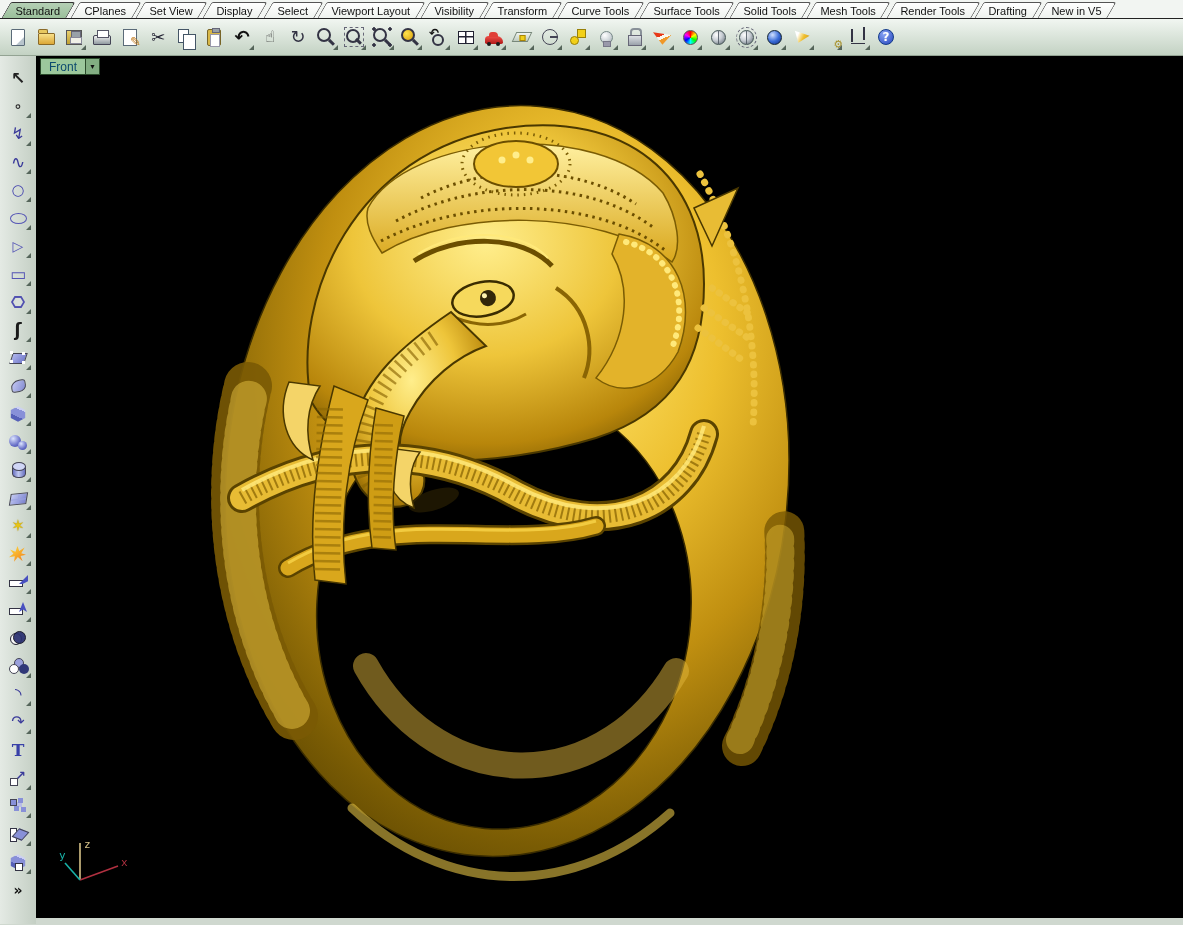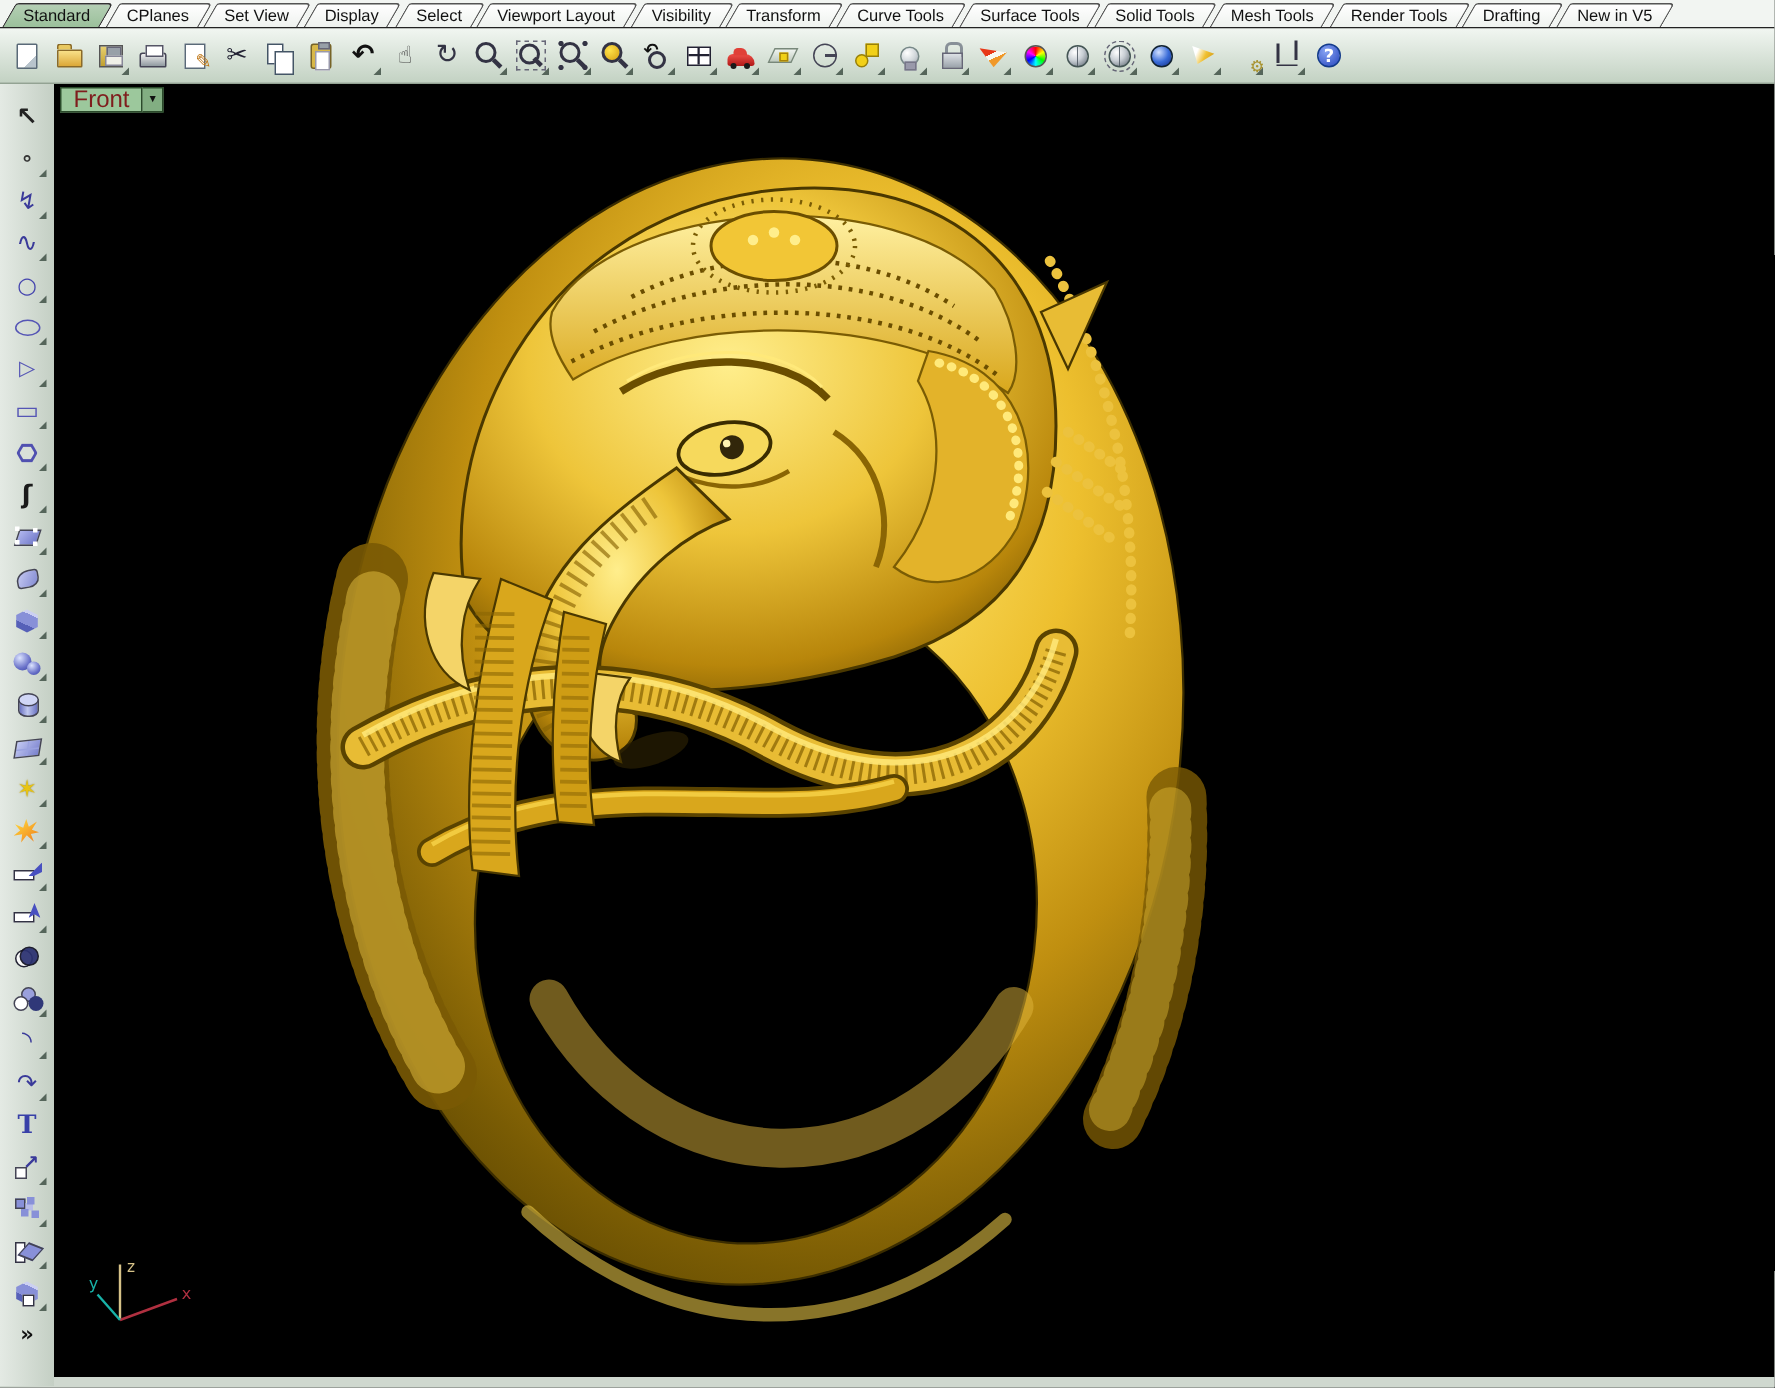--- a/index.html
+++ b/index.html
@@ -120,21 +120,21 @@
   .icon-mirror::before{content:"";position:absolute;left:2px;top:4px;width:5px;height:12px;background:#fff;border:1px solid #334}
   .icon-mirror::after{content:"";position:absolute;right:1px;top:6px;width:11px;height:7px;background:#8890d8;border:1px solid #445;transform:skewX(-30deg) rotate(18deg)}
   .icon-solid-cube::after{content:"";position:absolute;left:7px;bottom:1px;width:6px;height:6px;background:#fff;border:1px solid #334}
   .icon-more{font-size:14px;font-weight:bold;color:#111}
 
   
   .viewport-wrap{flex:1;background:#cfd8cf;padding:0 0 6px 0}
   .viewport{position:relative;width:100%;height:100%;background:#000;overflow:hidden}
   .ring{position:absolute;inset:0;width:100%;height:100%}
   .vp-label{position:absolute;top:2px;left:4px;display:flex;z-index:5}
-  .vp-title{background:#9cc89c;border:1px solid #2a4a2a;padding:0 8px;font-size:16px;color:#7f1d1d;height:17px;display:flex;align-items:center;cursor:pointer}
+  .vp-title{background:#9cc89c;border:1px solid #2a4a2a;padding:0 8px;font-size:12px;color:#0c4a6e;height:17px;display:flex;align-items:center;cursor:pointer}
   .vp-drop{background:#82ae82;border:1px solid #2a4a2a;border-left:none;width:14px;height:17px;font-size:7px;display:flex;align-items:center;justify-content:center;color:#111;cursor:pointer}
   .axis{position:absolute;left:22px;bottom:24px}
   .axis text{font-size:11px;font-family:"DejaVu Sans Mono",monospace}
   .axis line{stroke-width:1.6}
 </style>
 </head>
 <body>
 
 <div class="tabbar">
     <div class="tab active">

